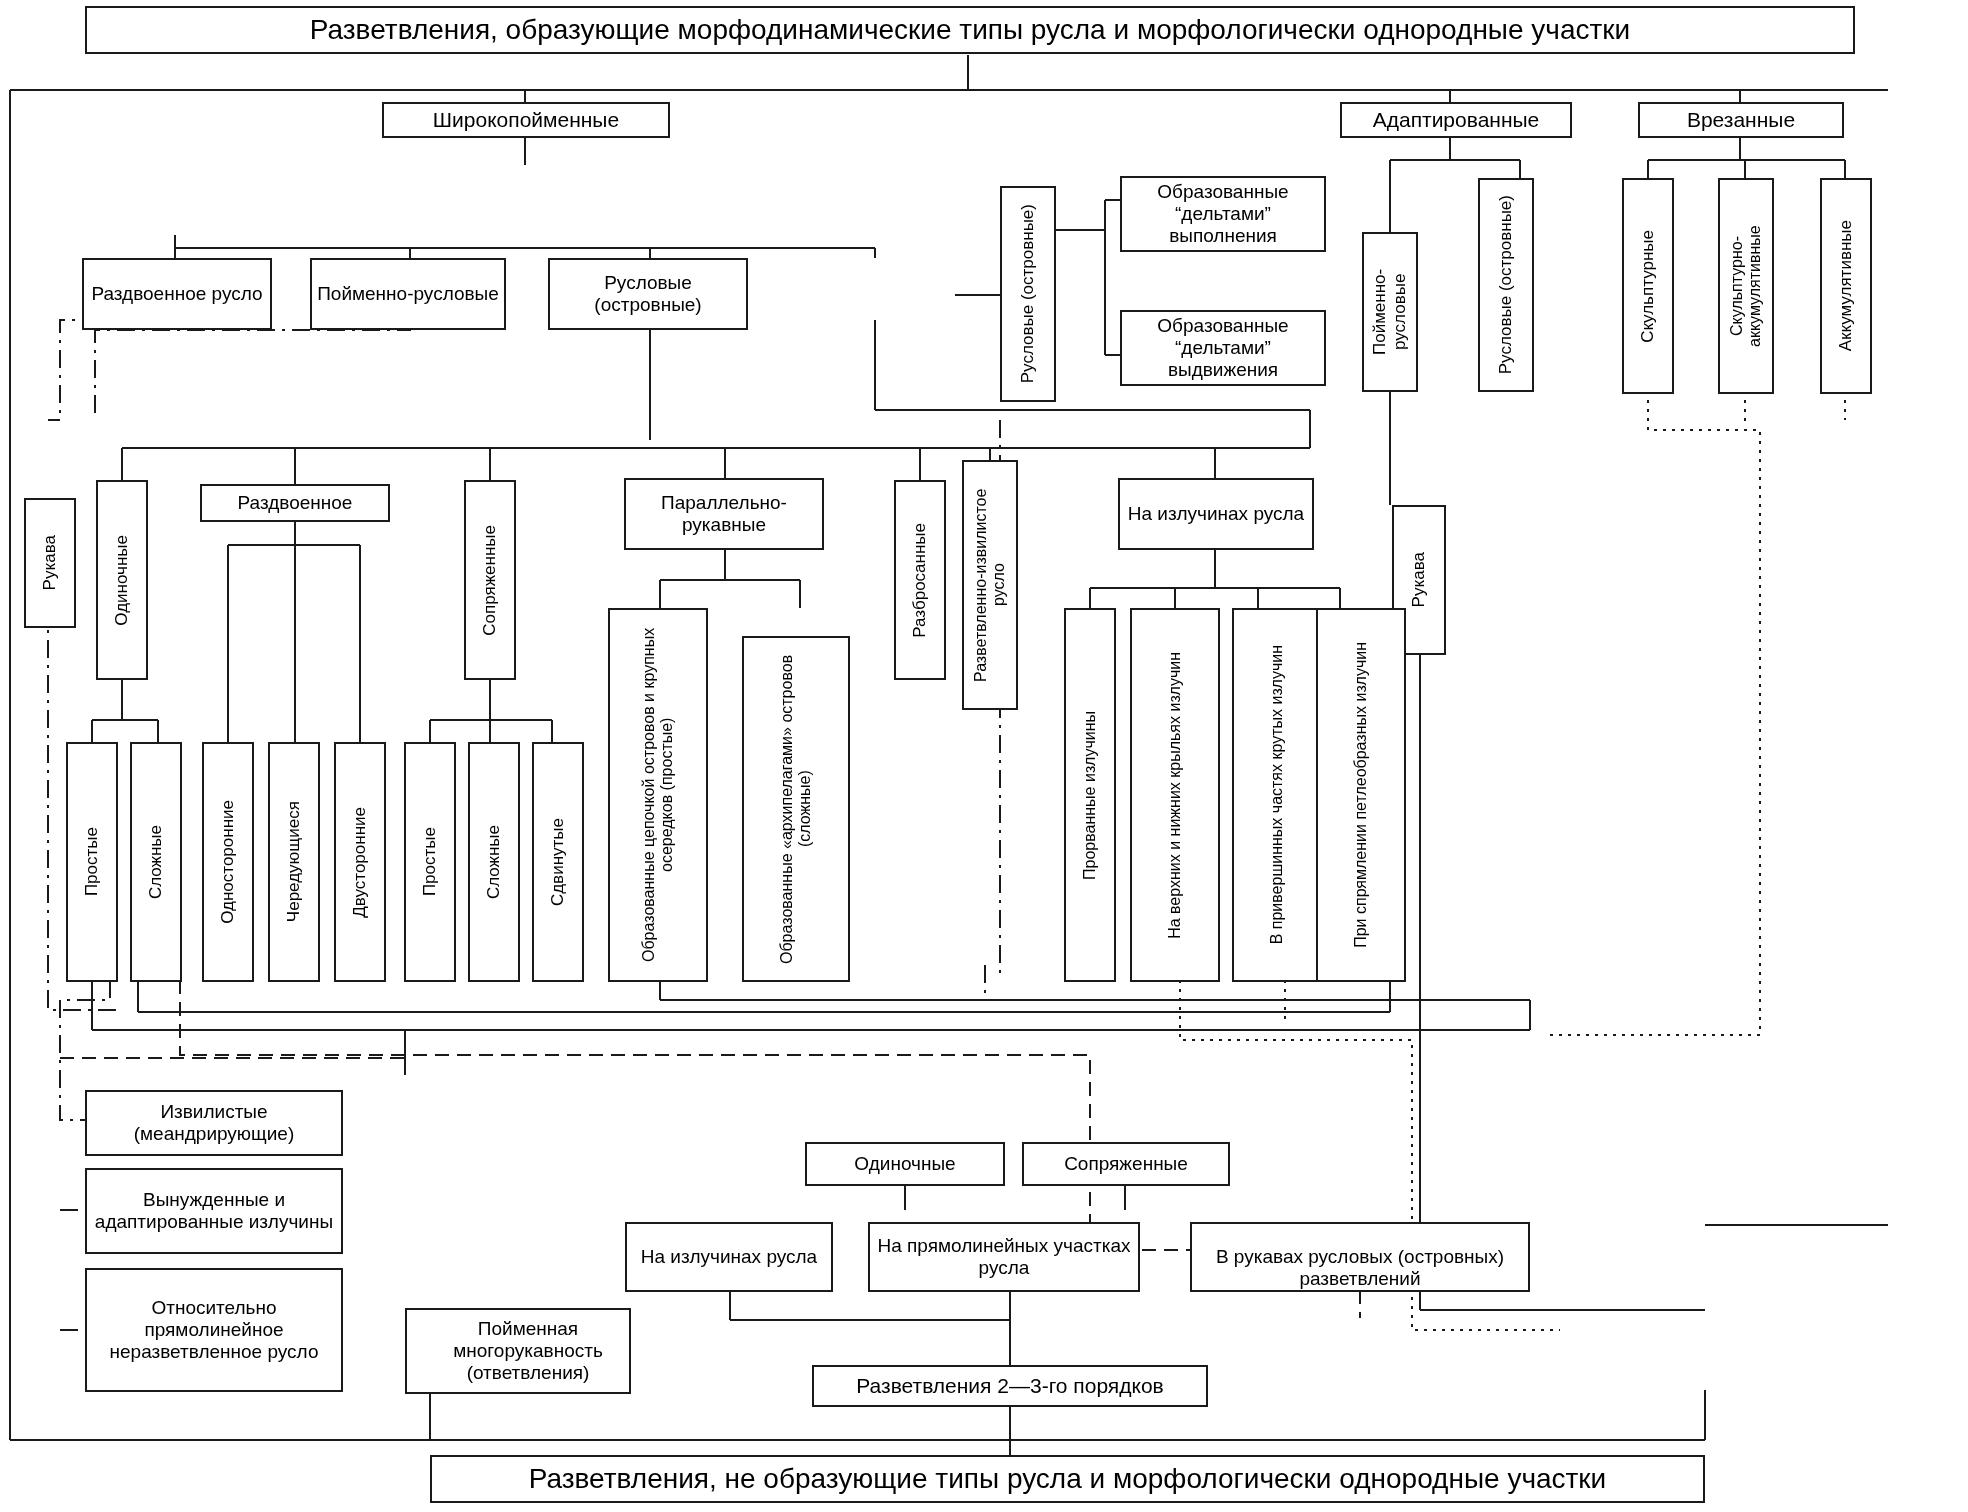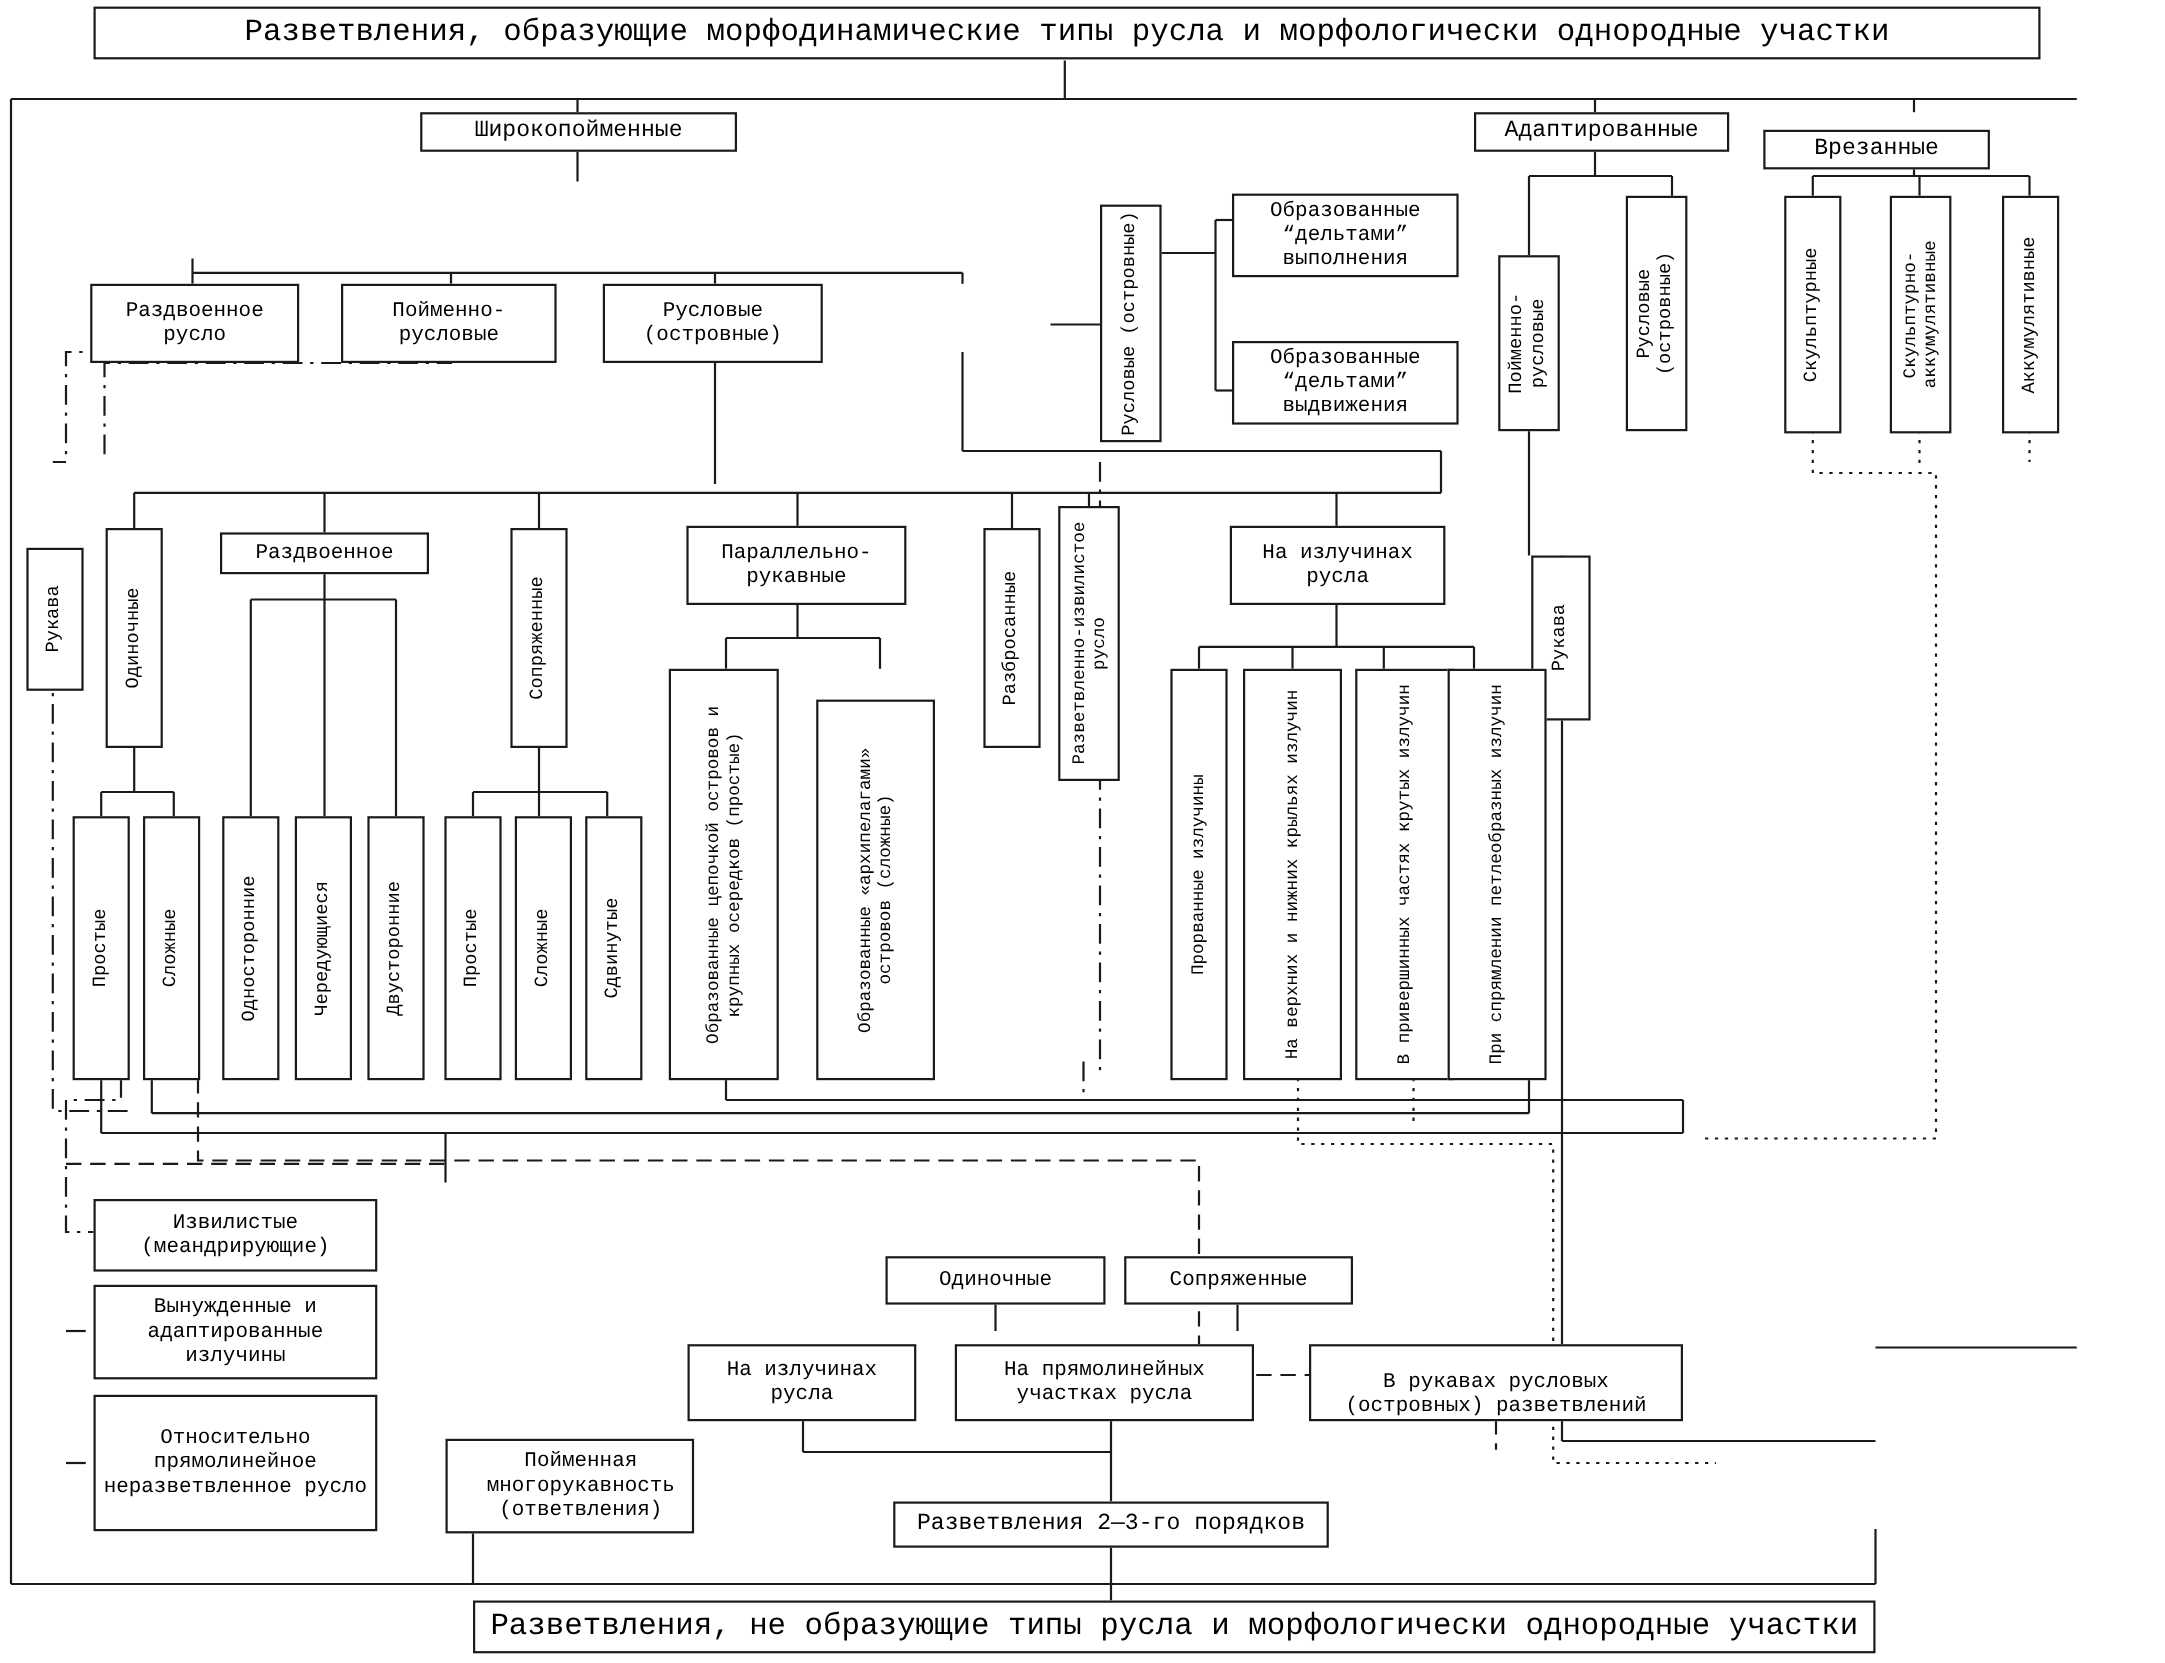--- a/index.html
+++ b/index.html
@@ -5,21 +5,21 @@
   html, body {
     margin: 0;
     padding: 0;
     background: #ffffff;
   }
   #root {
     position: relative;
     width: 1888px;
     height: 1512px;
     background: #ffffff;
-    font-family: Liberation Mono, monospace;
+    font-family: Liberation Sans, sans-serif;
     color: #000000;
     overflow: hidden;
     border-radius: 19px;
   }
   .box {
     position: absolute;
     box-sizing: border-box;
     border: 2px solid #1a1a1a;
     background: #ffffff;
     display: flex;
@@ -195,21 +195,21 @@
   <div class="box title" style="left:430px; top:1455px; width:1275px; height:48px;">
     <span>Разветвления, не образующие типы русла и морфологически однородные участки</span>
   </div>
 
   <div class="box f21" style="left:382px; top:102px; width:288px; height:36px;">
     <span>Широкопойменные</span>
   </div>
   <div class="box f21" style="left:1340px; top:102px; width:232px; height:36px;">
     <span>Адаптированные</span>
   </div>
-  <div class="box f21" style="left:1603px; top:102px; width:206px; height:36px;margin-top:16px;">
+  <div class="box f21" style="left:1638px; top:102px; width:206px; height:36px;">
     <span>Врезанные</span>
   </div>
 
   <div class="box f19" style="left:82px; top:258px; width:190px; height:72px;">
     <span>Раздвоенное русло</span>
   </div>
   <div class="box f19" style="left:310px; top:258px; width:196px; height:72px;">
     <span>Пойменно-русловые</span>
   </div>
   <div class="box f19" style="left:548px; top:258px; width:200px; height:72px;">

